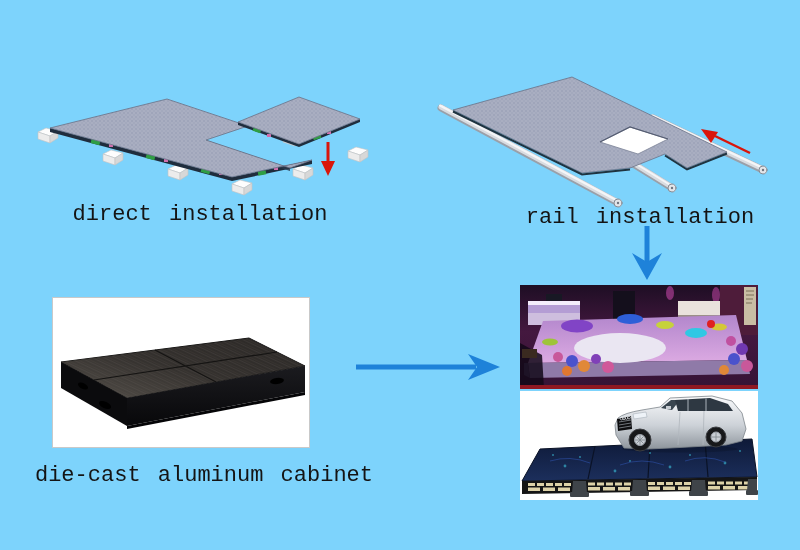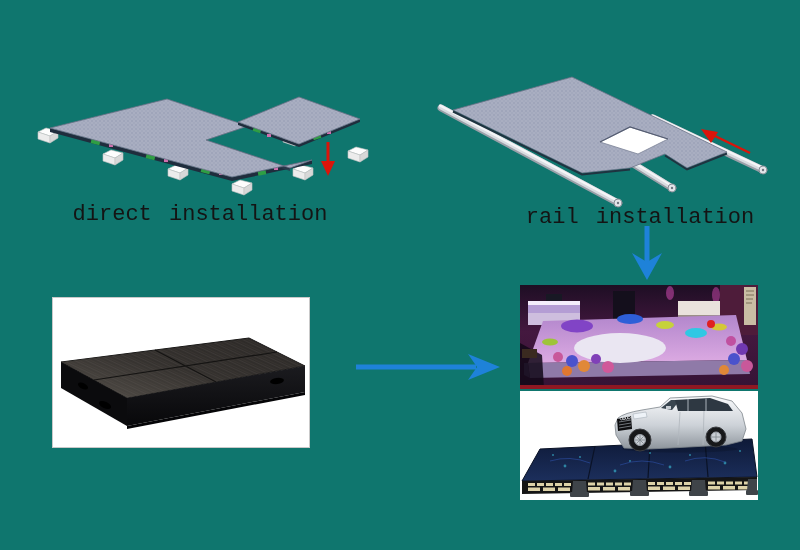--- a/index.html
+++ b/index.html
@@ -1,16 +1,16 @@
 <!DOCTYPE html>
 <html><head>
 <meta charset="utf-8">
 <style>
   html,body{margin:0;padding:0;background:#ffffff;}
-  .canvas{position:relative;width:800px;height:550px;background:#0f766e;overflow:hidden;
+  .canvas{position:relative;width:800px;height:550px;background:#7dd3fc;overflow:hidden;
           font-family:"Liberation Mono","DejaVu Sans Mono",monospace;}
   .abs{position:absolute;}
   .label{position:absolute;font-size:22px;color:#141414;text-align:center;
          word-spacing:4px;letter-spacing:0;white-space:nowrap;line-height:28px;}
   .photo-frame{position:absolute;left:52px;top:297px;width:256px;height:149px;
                border:1px solid #c9c9c9;background:#ffffff;}
   svg{display:block;}
 </style>
 </head>
 <body>
@@ -154,20 +154,21 @@
 
       <polygon points="74,100 252,68 252,94 74,128" fill="url(#frontgrad)"></polygon>
       <polygon points="74,128 252,94 252,97 74,131" fill="#050507"></polygon>
 
       <ellipse cx="30" cy="88" rx="5.5" ry="2.8" fill="#000" transform="rotate(28 30 88)"></ellipse>
       <ellipse cx="52" cy="107" rx="6.5" ry="3.2" fill="#000" transform="rotate(24 52 107)"></ellipse>
       <ellipse cx="224" cy="83" rx="7" ry="3" fill="#000" transform="rotate(-8 224 83)"></ellipse>
     </svg>
   </div>
 
+  <div class="label" style="left:24px;top:462px;width:360px">die-cast aluminum cabinet</div>
 
   <svg class="abs" style="left:350px;top:353px" width="156" height="28" viewBox="0 0 156 28">
     <line x1="6" y1="14" x2="126" y2="14" stroke-width="5" stroke="#1e82d9"></line>
     <path d="M118,1 L150,14 L118,27 L127,14 Z" fill="#1e82d9"></path>
   </svg>
 
   <svg class="abs" style="left:520px;top:285px" width="238" height="104" viewBox="0 0 238 104">
     <defs>
       <linearGradient id="venuebg" x1="0" y1="0" x2="0" y2="1">
         <stop offset="0" stop-color="#1e0e24"></stop>

